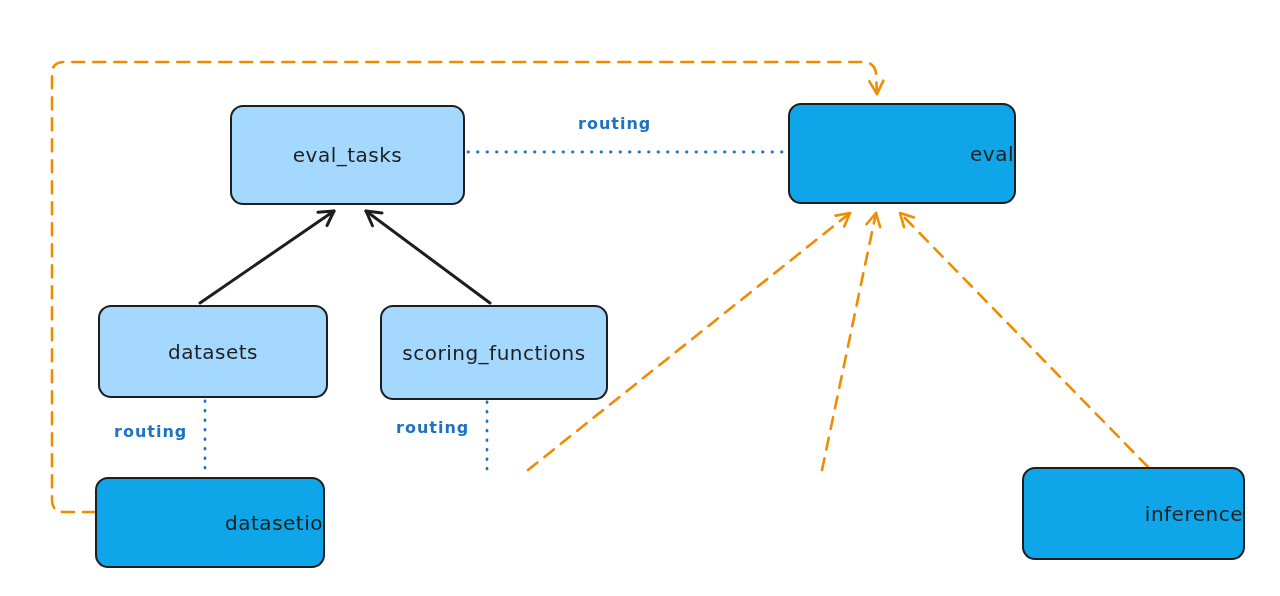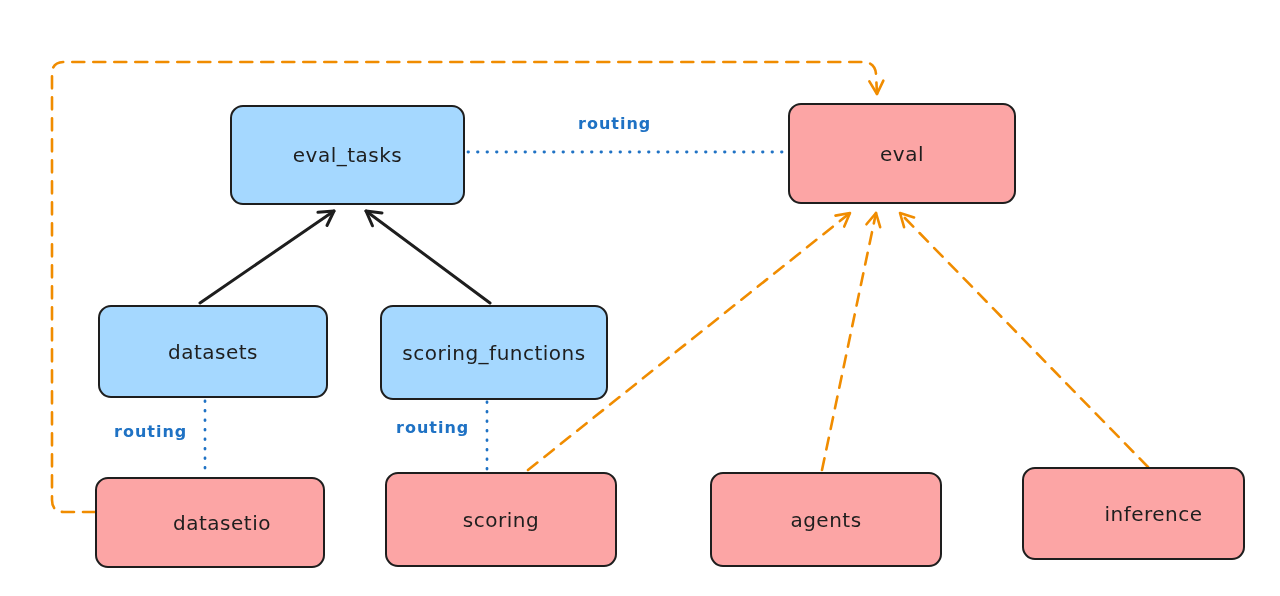--- a/index.html
+++ b/index.html
@@ -22,21 +22,21 @@
     border-radius: 13px;
     display: flex;
     align-items: center;
     justify-content: center;
     font-size: 20px;
     letter-spacing: 0.5px;
     color: #1e1e1e;
     box-sizing: border-box;
   }
   .node.blue  { background: #a5d8ff; }
-  .node.green { background: #fca5a5; }
+  .node.green { background: #0ea5e9; justify-content: flex-end; }
 
   #n-eval-tasks        { left: 230px;  top: 105px; width: 235px; height: 100px; }
   #n-eval              { left: 788px;  top: 103px; width: 228px; height: 101px; }
   #n-datasets          { left: 98px;   top: 305px; width: 230px; height: 93px;  }
   #n-scoring-functions { left: 380px;  top: 305px; width: 228px; height: 95px;  }
   #n-datasetio         { left: 95px;   top: 477px; width: 230px; height: 91px; padding-left: 24px;  }
   #n-scoring           { left: 385px;  top: 472px; width: 232px; height: 95px;  }
   #n-agents            { left: 710px;  top: 472px; width: 232px; height: 95px;  }
   #n-inference         { left: 1022px; top: 467px; width: 223px; height: 93px; padding-left: 40px;  }
 
@@ -88,26 +88,20 @@
   </div>
   <div class="node blue" id="n-scoring-functions">
     <span>scoring_functions</span>
   </div>
   <div class="node blue" id="n-datasets">
     <span>datasets</span>
   </div>
   <div class="node green" id="n-datasetio">
     <span>datasetio</span>
   </div>
-  <div class="node green" id="n-scoring">
-    <span>scoring</span>
-  </div>
-  <div class="node green" id="n-agents">
-    <span>agents</span>
-  </div>
   <div class="node green" id="n-inference">
     <span>inference</span>
   </div>
 
   <div class="edge-label" id="lbl-routing-top">routing</div>
   <div class="edge-label" id="lbl-routing-left">routing</div>
   <div class="edge-label" id="lbl-routing-mid">routing</div>
 
 </div>
 

